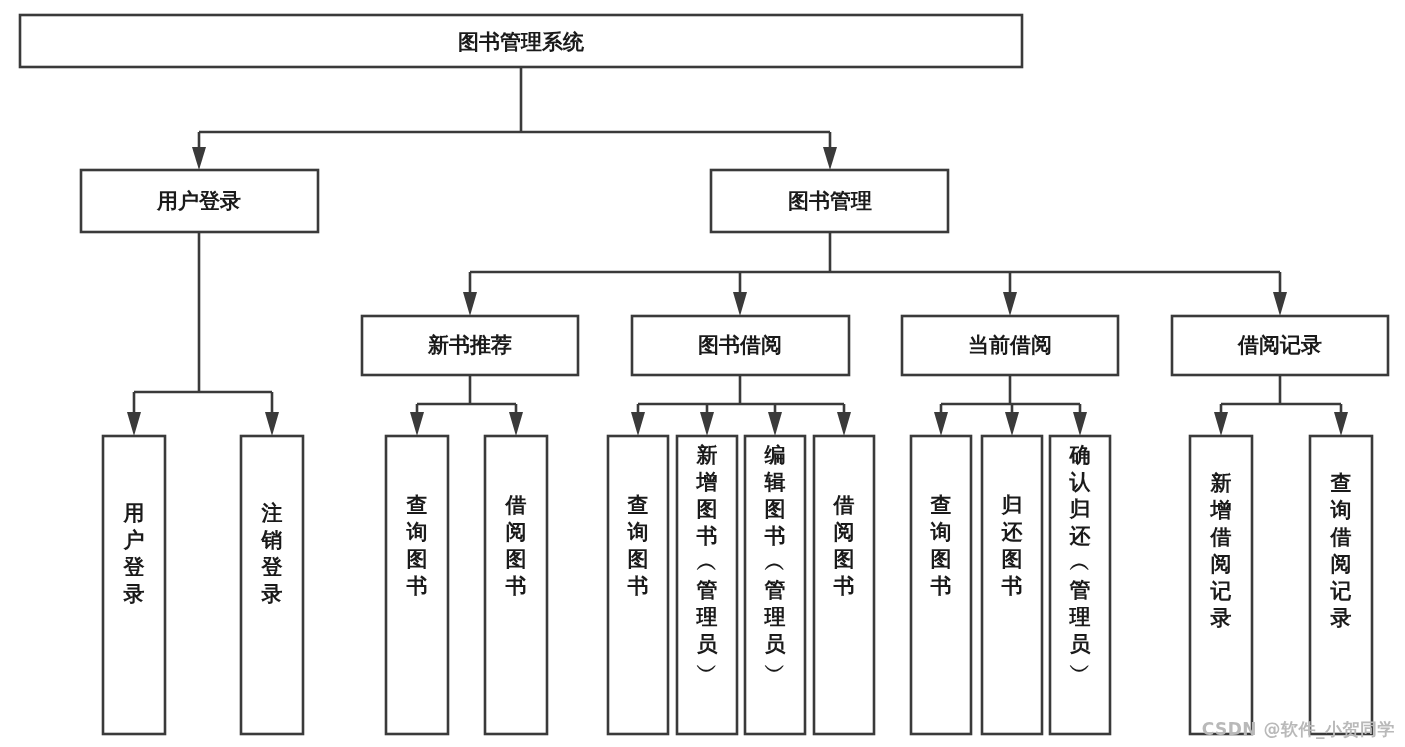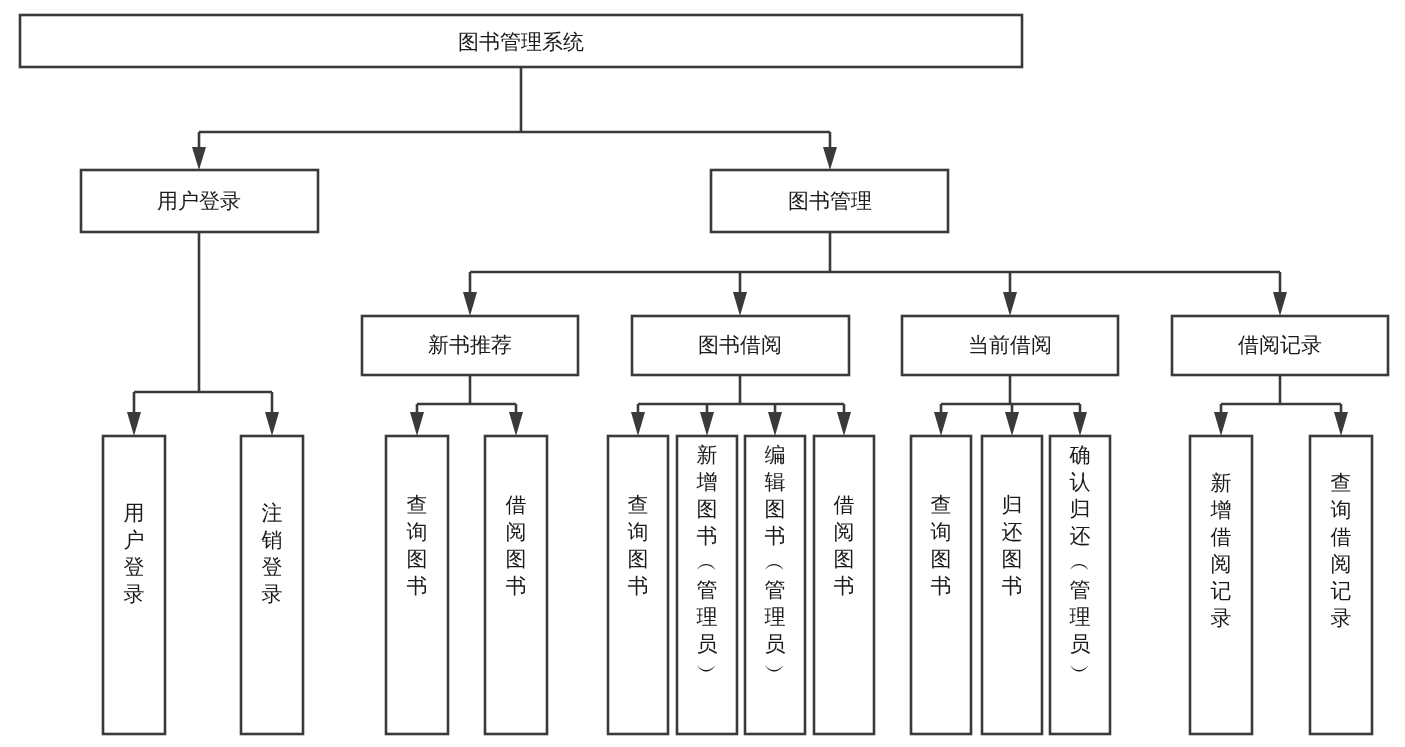--- a/index.html
+++ b/index.html
@@ -11,20 +11,21 @@
     width: 1405px;
     height: 747px;
     overflow: hidden;
     font-family: "DejaVu Sans", "Liberation Sans", sans-serif;
   }
   #diagram-root {
     position: relative;
     width: 1405px;
     height: 747px;
     background: #ffffff;
+    font-weight: bold;
   }
   svg.diagram {
     position: absolute;
     top: 0;
     left: 0;
     width: 1405px;
     height: 747px;
   }
   .node-box {
     fill: #ffffff;
@@ -225,13 +226,14 @@
       <rect class="node-box" x="1190" y="436" width="62" height="298"></rect>
       <text class="leaf-label" x="1221" y="490"><tspan x="1221" dy="0">新</tspan><tspan x="1221" dy="27">增</tspan><tspan x="1221" dy="27">借</tspan><tspan x="1221" dy="27">阅</tspan><tspan x="1221" dy="27">记</tspan><tspan x="1221" dy="27">录</tspan></text>
     </g>
     <g>
       <rect class="node-box" x="1310" y="436" width="62" height="298"></rect>
       <text class="leaf-label" x="1341" y="490"><tspan x="1341" dy="0">查</tspan><tspan x="1341" dy="27">询</tspan><tspan x="1341" dy="27">借</tspan><tspan x="1341" dy="27">阅</tspan><tspan x="1341" dy="27">记</tspan><tspan x="1341" dy="27">录</tspan></text>
     </g>
 
   </svg>
 
+  <div class="watermark">CSDN @软件_小贺同学</div>
 </div>
 
 </body></html>

